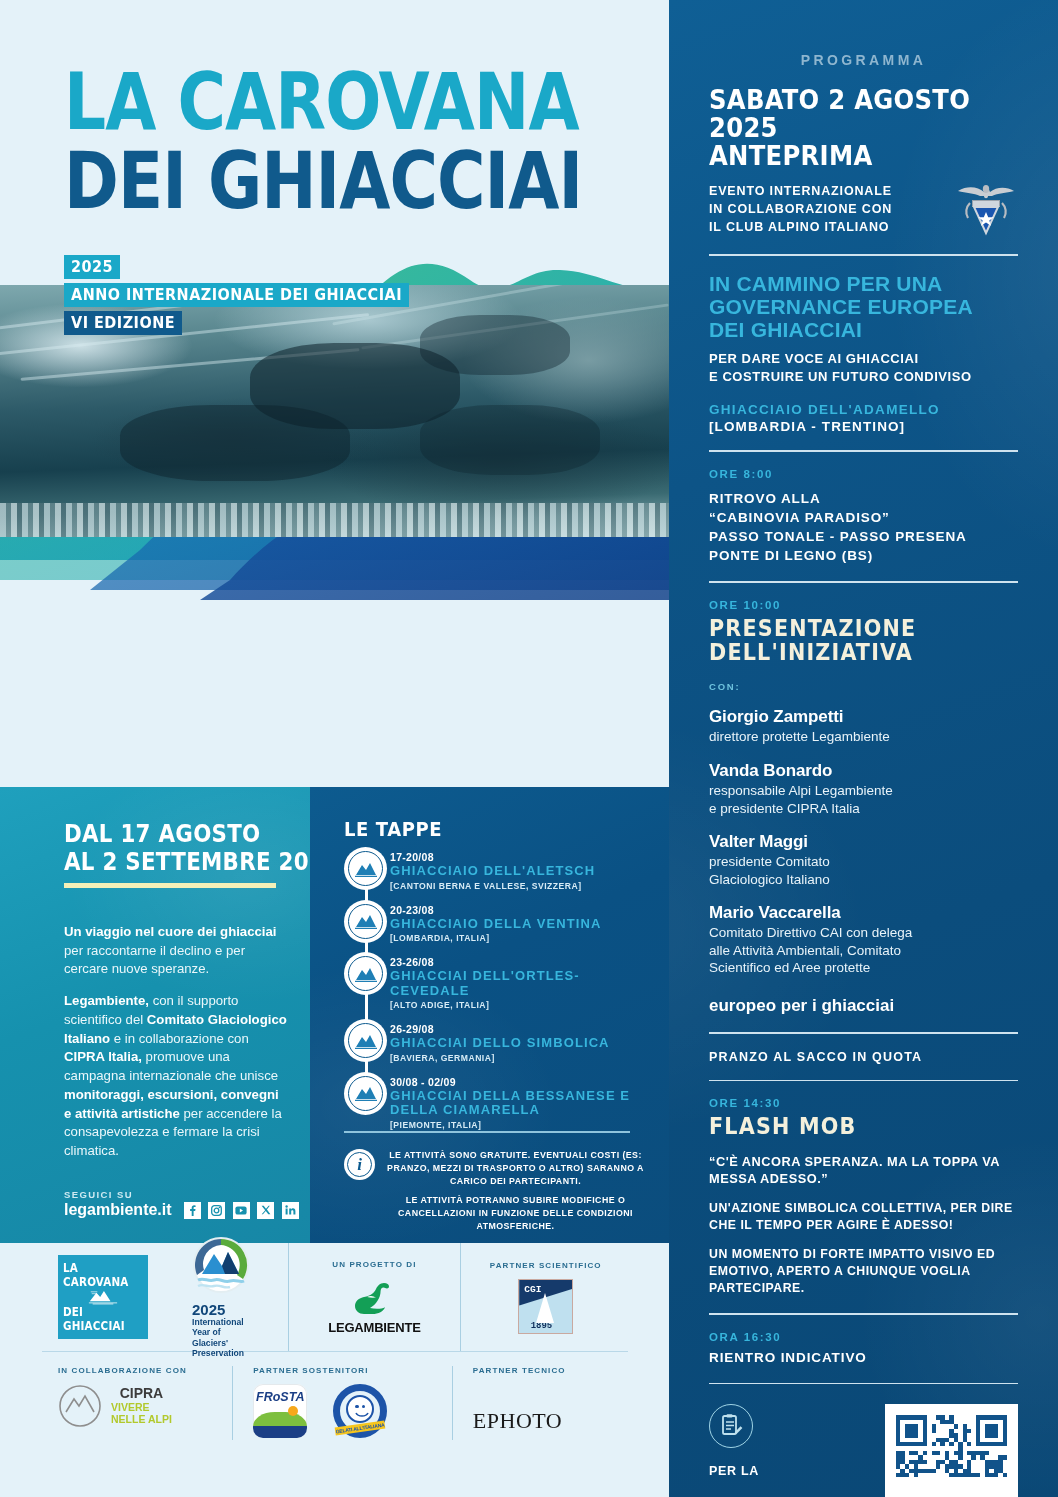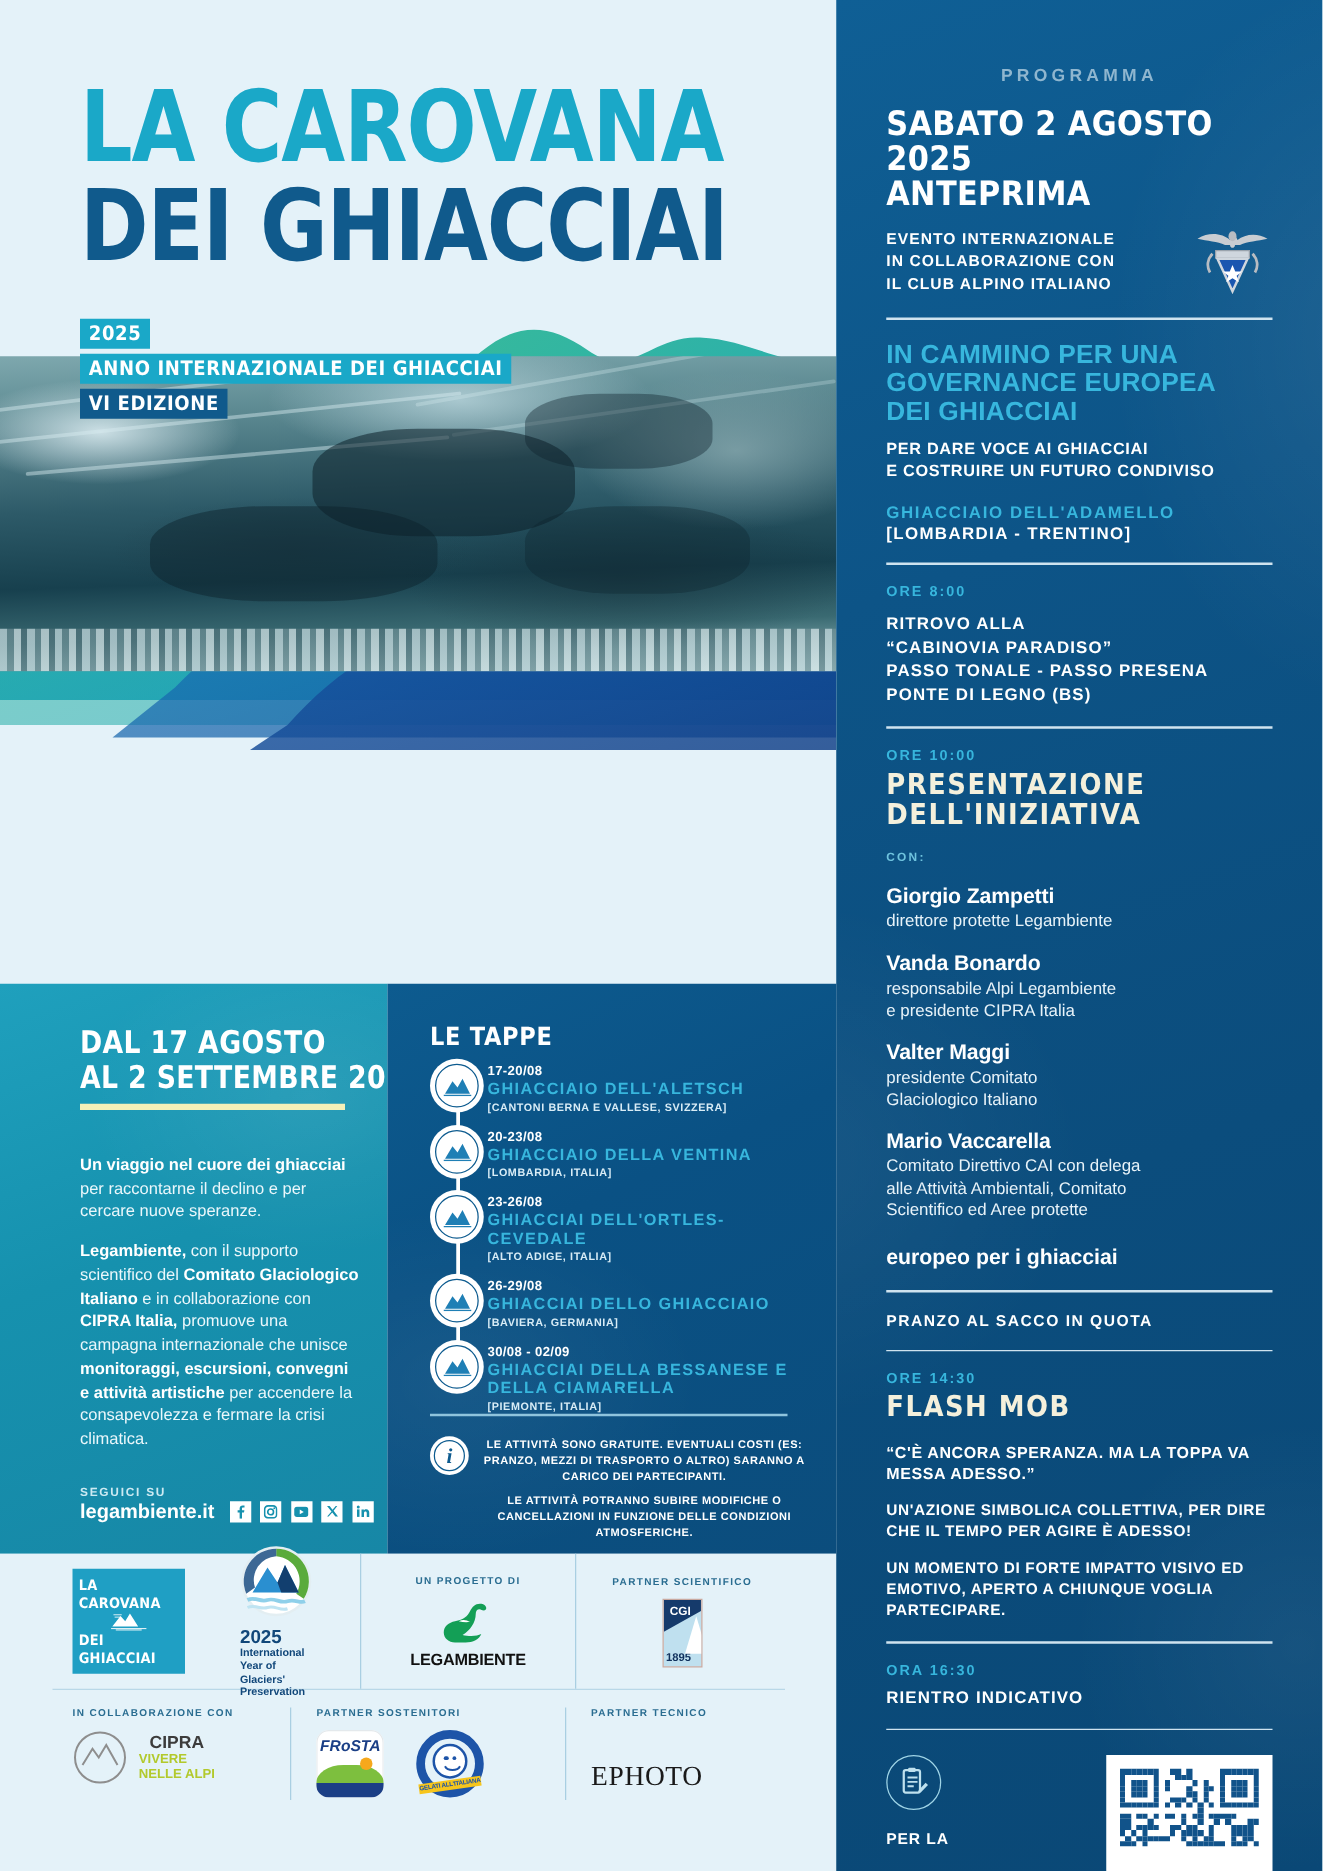--- a/index.html
+++ b/index.html
@@ -117,26 +117,26 @@
   .logo-car .lc-t { color:#fff; font-family:"DejaVu Sans Condensed","Liberation Sans Narrow","Liberation Sans",sans-serif;
     font-weight:700; font-size:11.5px; letter-spacing:.2px; }
   
   .iygp { display:flex; align-items:center; gap:8px; }
   .iygp-txt .y { color:#11477a; font-weight:700; font-size:15px; line-height:1; }
   .iygp-txt .s { color:#11477a; font-weight:700; font-size:8.6px; line-height:1.18; }
   
   .lega { display:flex; flex-direction:column; align-items:center; }
   .lega .nm { color:#111; font-weight:700; font-size:13px; letter-spacing:-.2px; margin-top:2px; }
   
-  .cgi { width:32px; height:55px; border:1.5px solid #c9a9a0; position:relative; overflow:hidden;
-    background:linear-gradient(180deg,#bfe0ef 0%, #bfe0ef 100%); }
+  .cgi { width:55px; height:55px; border:1.5px solid #c9a9a0; position:relative; overflow:hidden;
+    background:linear-gradient(180deg,#bfe0ef 0%, #bfe0ef 100%);font-family:Liberation Mono, monospace; }
   .cgi .dk { position:absolute; left:0; top:0; width:100%; height:26px; background:#153a6b;
     clip-path:polygon(0 0,100% 0,100% 36%,0 100%); }
   .cgi .lbl { position:absolute; left:5px; top:4px; color:#fff; font-weight:700; font-size:9.5px; z-index:3;}
-  .cgi .yr { position:absolute; right:8px; bottom:2px; color:#10305c; font-weight:700; font-size:9px; }
+  .cgi .yr { position:absolute; right:20px; bottom:2px; color:#10305c; font-weight:700; font-size:9px; }
   .cgi .pk { position:absolute; left:17px; top:13px; width:0;height:0;
     border-left:9px solid transparent;border-right:9px solid transparent;border-bottom:30px solid #fff; z-index:2;}
   
   .cipra { display:flex; align-items:center; gap:9px; }
   .cipra-txt .c1 { color:#3c3c3c; font-weight:700; font-size:14px; line-height:1.05;text-align:center; }
   .cipra-txt .c2 { color:#b2c92c; font-weight:700; font-size:10.5px; line-height:1.18; }
   
   .frosta { width:54px; height:54px; background:#fff; border-radius:10px; position:relative; overflow:hidden;
     box-shadow:0 0 0 1px #e4e9ec inset; }
   .frosta .fn { position:absolute; top:6px; left:0; width:100%; text-align:center;
@@ -366,21 +366,21 @@
           <div class="badge">
               <div class="ring">
             <svg width="24" height="16" viewBox="0 0 24 16">
                   <path d="M2 14 L8 4 L12 9 L16 2 L22 14 Z" fill="#1f7fb5"></path>
                   <path d="M1 15.3h22" stroke="#1f7fb5" stroke-width="1.2"></path>
                 </svg>
           </div>
             </div>
           <div class="st-txt">
             <div class="st-date">26-29/08</div>
-            <div class="st-name">GHIACCIAI DELLO GHIACCIAIO</div>
+            <div class="st-name">GHIACCIAI DELLO SIMBOLICA</div>
             <div class="st-loc">[BAVIERA, GERMANIA]</div>
           </div>
         </div>
 
         <div class="stage">
           <div class="badge">
               <div class="ring">
             <svg width="24" height="16" viewBox="0 0 24 16">
                   <path d="M2 14 L8 4 L12 9 L16 2 L22 14 Z" fill="#1f7fb5"></path>
                   <path d="M1 15.3h22" stroke="#1f7fb5" stroke-width="1.2"></path>

